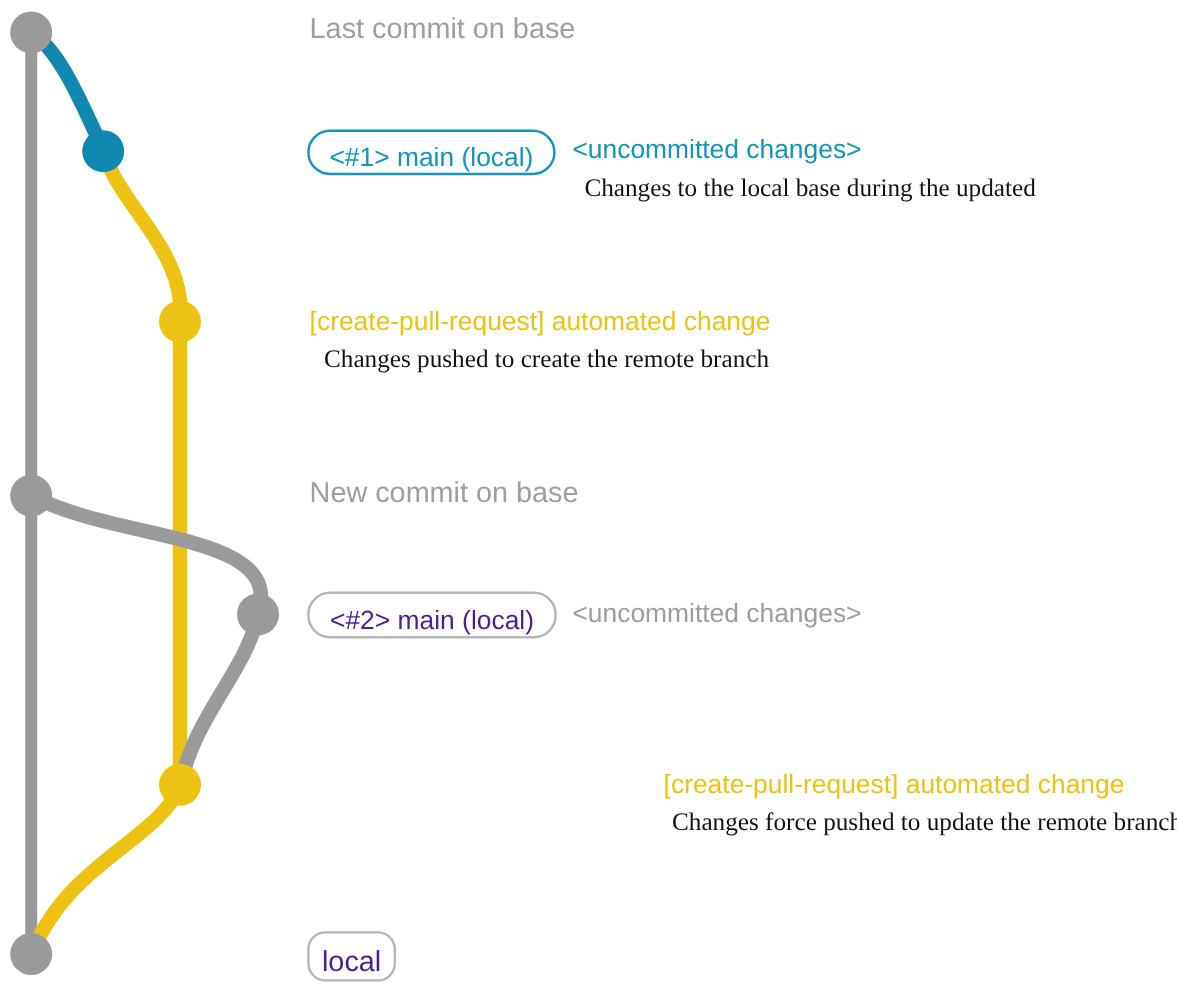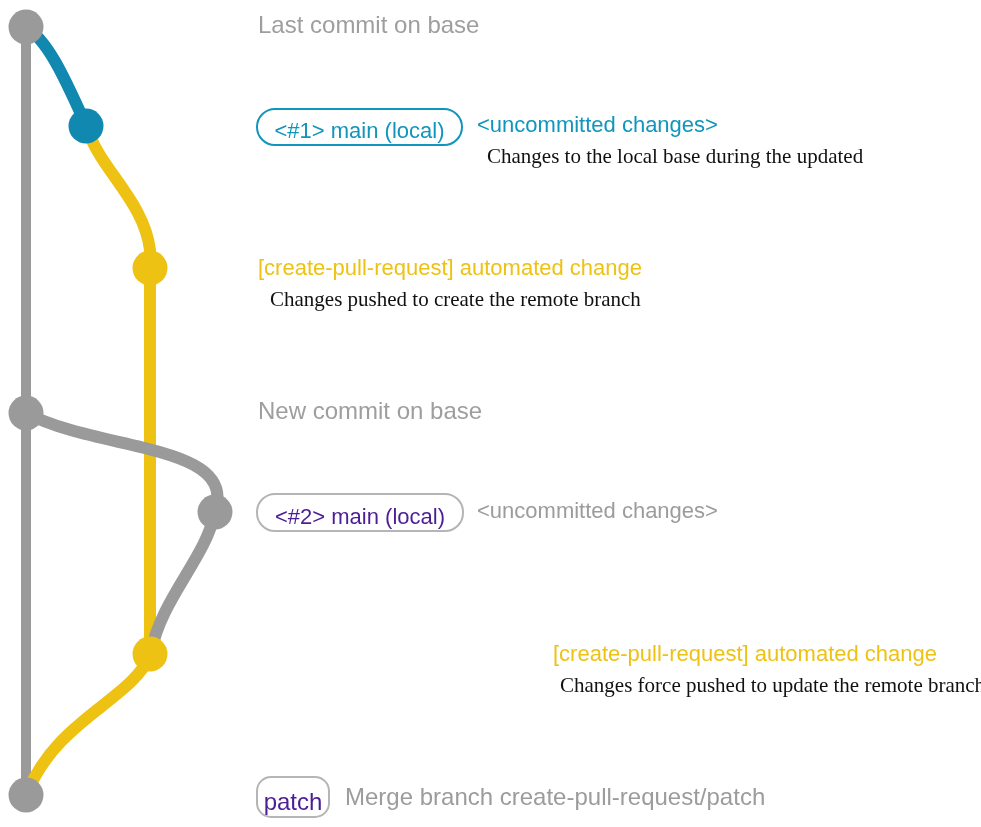--- a/index.html
+++ b/index.html
@@ -69,17 +69,16 @@
 
   <div class="badge gray" style="left:256px; top:493px; width:208px; height:39px;">
     <span>&lt;#2&gt; main (local)</span>
   </div>
   <div class="abs title gray" style="left:477px; top:498px;">&lt;uncommitted changes&gt;</div>
 
   <div class="abs title yellow" style="left:553px; top:641px;">[create-pull-request] automated change</div>
   <div class="abs desc" style="left:560px; top:673px;">Changes force pushed to update the remote branch</div>
 
   <div class="badge gray small" style="left:256px; top:776px; width:74px; height:42px; font-size:24px;">
-    <span>patch</span>
+    <span>local</span>
   </div>
-  <div class="abs merge-title" style="left:345px; top:783px;">Merge branch create-pull-request/patch</div>
 
 </div>
 
 </body></html>

